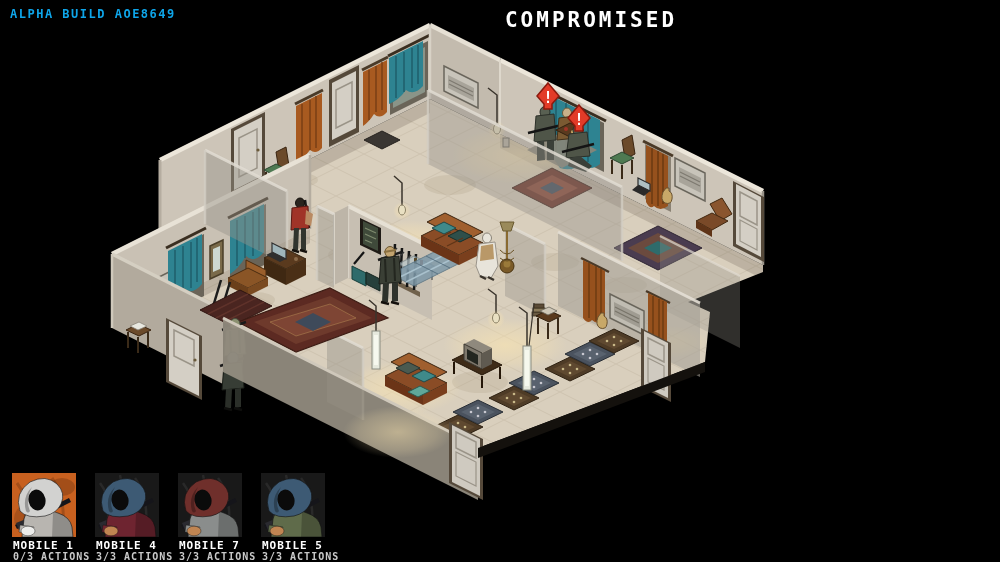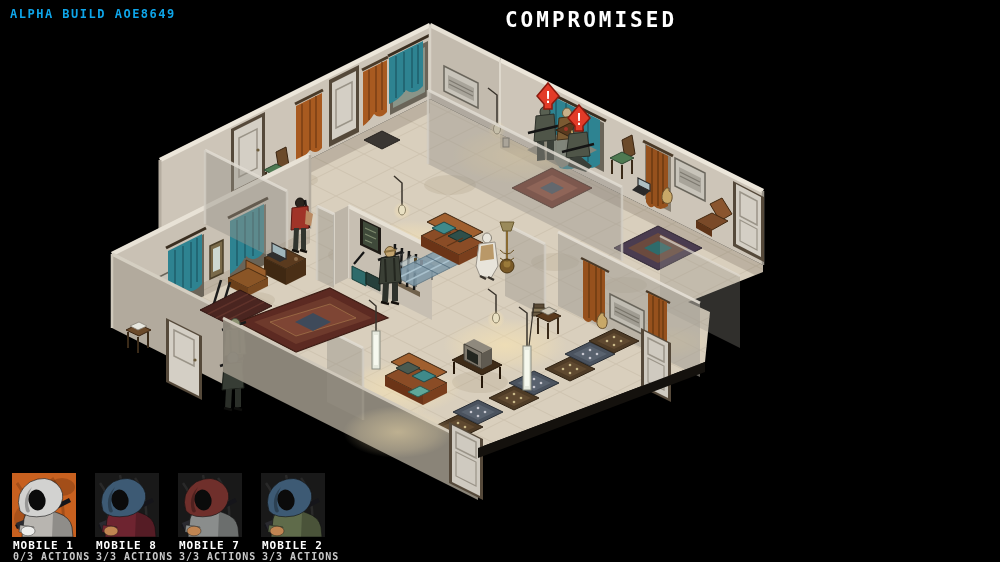--- a/index.html
+++ b/index.html
@@ -669,36 +669,36 @@
     </svg>
     <div class="unit-name">MOBILE 1</div>
     <div class="unit-actions">0/3 ACTIONS</div>
   </div>
   <div class="unit-card u1" style="--bg: #191919; --hood: #3d5a74; --jacket: #6e2430; --hand: #c08552;">
     <svg width="64" height="64" viewBox="0 0 64 64">
       <rect width="64" height="64" fill="var(--bg)"></rect>
       <path d="M5,10 Q20,30 10,55 M40,5 Q55,25 50,60 M25,2 Q30,20 22,40" stroke="#3a3a3a" opacity="0.5" stroke-width="2.5" fill="none"></path>
       <use href="#portrait-fig"></use>
     </svg>
-    <div class="unit-name">MOBILE 8</div>
+    <div class="unit-name">MOBILE 4</div>
     <div class="unit-actions">3/3 ACTIONS</div>
   </div>
   <div class="unit-card u2" style="--bg: #191919; --hood: #6f2f2b; --jacket: #8a8d8c; --hand: #c08552;">
     <svg width="64" height="64" viewBox="0 0 64 64">
       <rect width="64" height="64" fill="var(--bg)"></rect>
       <path d="M5,10 Q20,30 10,55 M40,5 Q55,25 50,60 M25,2 Q30,20 22,40" stroke="#3a3a3a" opacity="0.5" stroke-width="2.5" fill="none"></path>
       <use href="#portrait-fig"></use>
     </svg>
     <div class="unit-name">MOBILE 7</div>
     <div class="unit-actions">3/3 ACTIONS</div>
   </div>
   <div class="unit-card u3" style="--bg: #191919; --hood: #3d5a74; --jacket: #5f6b4a; --hand: #c08552;">
     <svg width="64" height="64" viewBox="0 0 64 64">
       <rect width="64" height="64" fill="var(--bg)"></rect>
       <path d="M5,10 Q20,30 10,55 M40,5 Q55,25 50,60 M25,2 Q30,20 22,40" stroke="#3a3a3a" opacity="0.5" stroke-width="2.5" fill="none"></path>
       <use href="#portrait-fig"></use>
     </svg>
-    <div class="unit-name">MOBILE 2</div>
+    <div class="unit-name">MOBILE 5</div>
     <div class="unit-actions">3/3 ACTIONS</div>
   </div>
 </div>
 
 </div>
 
 </body></html>

